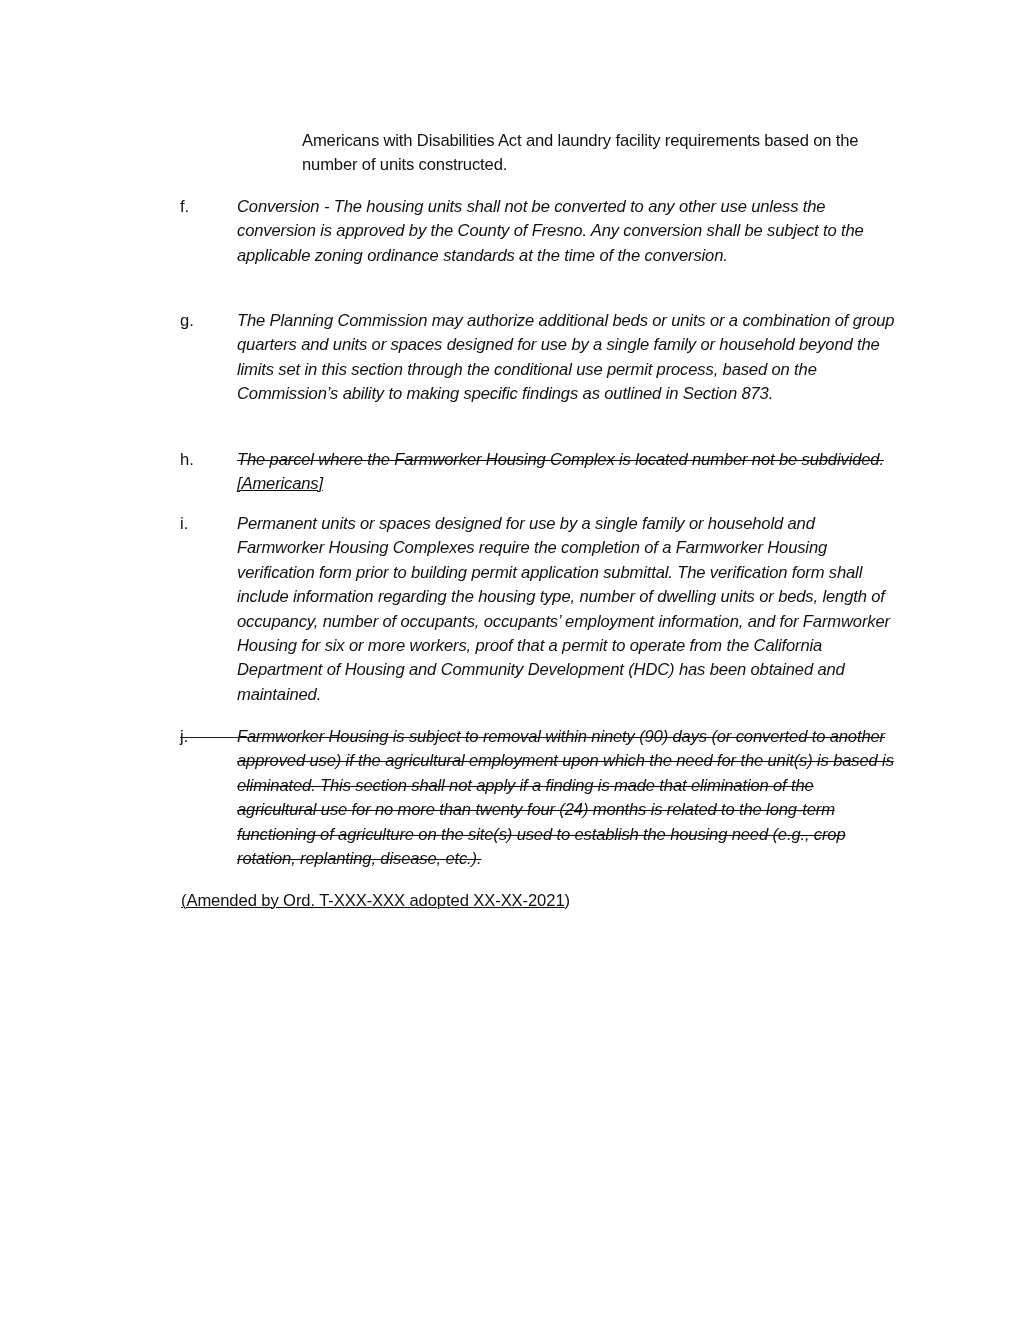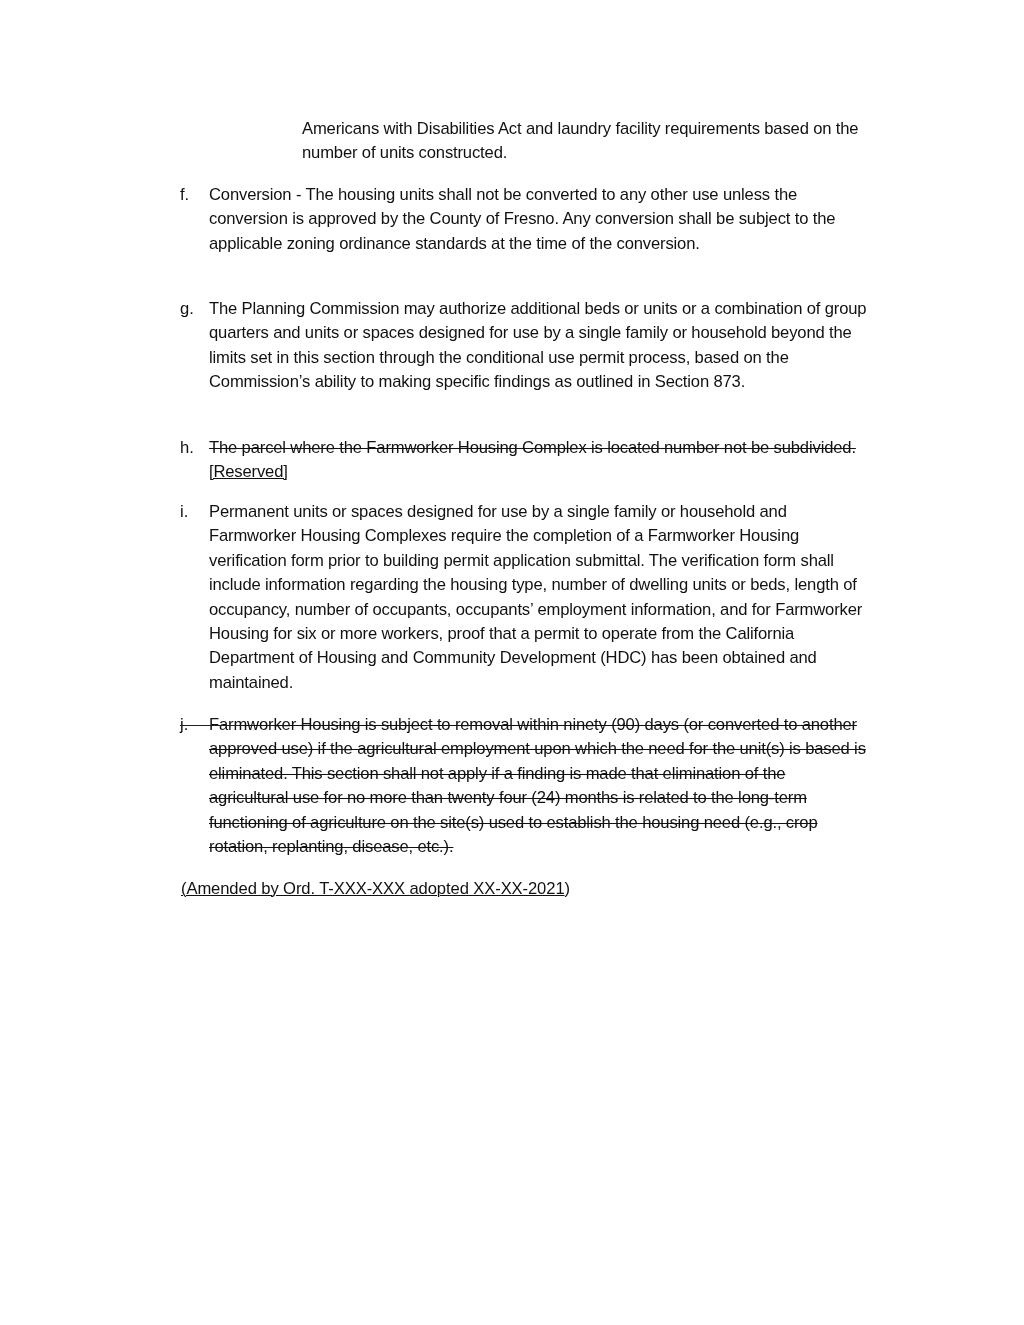--- a/index.html
+++ b/index.html
@@ -13,21 +13,21 @@
       position: relative;
       overflow: hidden;
       font-family: "Liberation Sans", sans-serif;
       color: #111111;
       font-size: 16.6px;
       line-height: 24.4px;
     }
     .page {
       position: absolute;
       left: 0;
-      top: 0;
+      top: 12px;
       width: 1024px;
       height: 1017px;
     }
     .cont {
       position: absolute;
       left: 302px;
       top: 117px;
       width: 610px;
       letter-spacing: -0.15px;
     }
@@ -37,23 +37,24 @@
       width: 730px;
     }
     .marker {
       position: absolute;
       left: 0;
       top: 0;
       width: 61px;
       display: inline-block;
     }
     .body {
-      margin-left: 29px;
+      margin-left: 57px;
       width: 660px;
       letter-spacing: -0.15px;
+      font-style: italic;
     }
     .strike {
       text-decoration: line-through;
       text-decoration-thickness: 1px;
     }
     .ins {
       text-decoration: underline;
       text-decoration-thickness: 1px;
     }
     .marker-strike {
@@ -89,21 +90,21 @@
     <div class="body">Conversion - The housing units shall not be converted to any other use unless the conversion is approved by the County of Fresno. Any conversion shall be subject to the applicable zoning ordinance standards at the time of the conversion.</div>
   </div>
 
   <div class="item" style="top:297px;">
     <span class="marker">g.</span>
     <div class="body">The Planning Commission may authorize additional beds or units or a combination of group quarters and units or spaces designed for use by a single family or household beyond the limits set in this section through the conditional use permit process, based on the Commission’s ability to making specific findings as outlined in Section 873.</div>
   </div>
 
   <div class="item" style="top:436px;">
     <span class="marker">h.</span>
-    <div class="body"><span class="strike">The parcel where the Farmworker Housing Complex is located number not be subdivided. </span><span class="ins">[Reserved]</span></div>
+    <div class="body"><span class="strike">The parcel where the Farmworker Housing Complex is located number not be subdivided. </span><span class="ins">[Americans]</span></div>
   </div>
 
   <div class="item" style="top:500px;">
     <span class="marker">i.</span>
     <div class="body">Permanent units or spaces designed for use by a single family or household and Farmworker Housing Complexes require the completion of a Farmworker Housing verification form prior to building permit application submittal. The verification form shall include information regarding the housing type, number of dwelling units or beds, length of occupancy, number of occupants, occupants’ employment information, and for Farmworker Housing for six or more workers, proof that a permit to operate from the California Department of Housing and Community Development (HDC) has been obtained and maintained.</div>
   </div>
 
   <div class="item" style="top:713px;">
     <span class="marker-strike">
       <span>j.</span>

